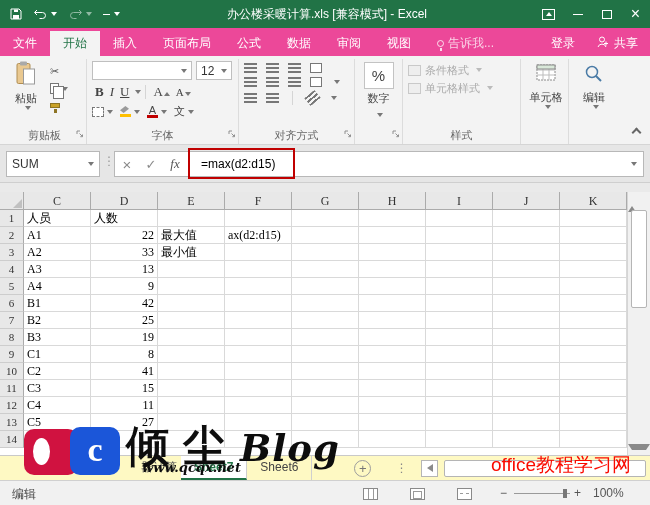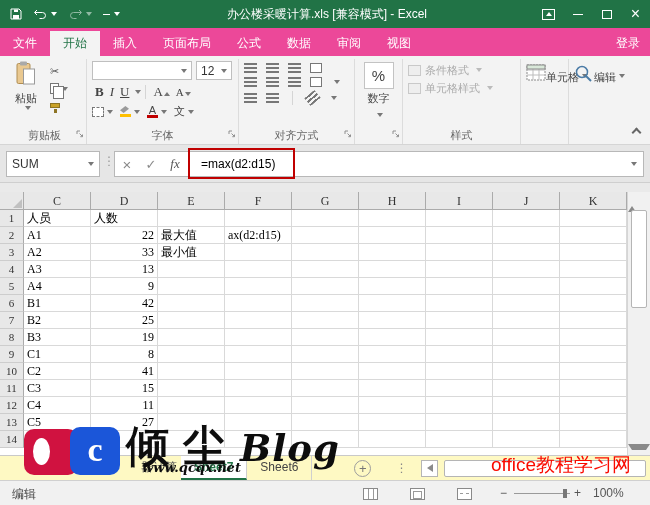--- a/index.html
+++ b/index.html
@@ -56,21 +56,21 @@
                   padding:0 4px;font-size:12px;color:#333}
   .row{display:flex;align-items:center}
   .fbi{font-family:"Liberation Serif",serif;font-size:13px;color:#444;padding:0 3px}
   .vd{width:1px;height:14px;background:#d5d5d5;margin:0 4px}
   .colorbar{display:block;height:3px;width:11px;margin-top:1px}
   .pctbtn{width:30px;height:27px;background:#fff;border:1px solid #c3c3c3;display:flex;align-items:center;
           justify-content:center;font-size:15px;color:#444;margin:1px auto 2px}
   .grplabel-mini{font-size:11px;color:#444;text-align:center}
   .stylerow{display:flex;align-items:center;gap:4px;height:18px;font-size:11px;color:#ababab;white-space:nowrap}
   .styleico{width:13px;height:11px;border:1px solid #c9c9c9;background:#eee}
-  .bigbtn{display:flex;align-items:center;width:40px;padding-top:3px}
+  .bigbtn{display:flex;flex-direction:column;align-items:center;width:40px;padding-top:3px}
   .bigbtn .lbl{font-size:11px;color:#444;margin-top:3px;white-space:nowrap}
   .chev{position:absolute;right:10px;bottom:8px;width:7px;height:7px;border-left:2px solid #666;
         border-top:2px solid #666;transform:rotate(45deg)}
   
   .fbar{position:absolute;top:145px;left:0;right:0;height:38px;background:#e6e6e6;border-bottom:1px solid #cfcfcf}
   .namebox{position:absolute;left:6px;top:6px;width:94px;height:26px;background:#fff;border:1px solid #b8b8b8;
            display:flex;align-items:center;padding:0 5px;color:#333}
   .fdots{position:absolute;left:103px;top:9px;color:#999;font-size:12px;letter-spacing:0}
   .fwhite{position:absolute;left:114px;right:6px;top:6px;height:26px;background:#fff;border:1px solid #b8b8b8;
           display:flex;align-items:center;color:#000}
@@ -190,23 +190,34 @@
   <div class="tabrow">
     <div style="display:flex;align-items:flex-end">
         <div class="rtab">文件</div>
         <div class="rtab active">开始</div>
         <div class="rtab">插入</div>
         <div class="rtab">页面布局</div>
         <div class="rtab">公式</div>
         <div class="rtab">数据</div>
         <div class="rtab">审阅</div>
         <div class="rtab">视图</div>
+        <div class="rtab dim2"><span class="bulb"></span>告诉我...</div>
       </div>
     <div class="spacer"></div>
     <div class="signin">登录</div>
+    <div class="share">
+      <span>
+        <svg width="12" height="12">
+            <circle cx="5" cy="3.5" r="2.5" fill="none" stroke="#fff"></circle>
+            <path d="M1 11a4.2 4.2 0 0 1 8 0" fill="none" stroke="#fff"></path>
+            <path d="M9 5.5v4M7 7.5h4" stroke="#fff"></path>
+          </svg>
+      </span>
+      <span>共享</span>
+    </div>
   </div>
 
   <div class="ribbon">
 
     <div class="rgroup" style="width:84px">
       <div class="clip-wrap">
         <div class="paste-big">
           <span>
             <svg width="20" height="25">
                 <rect x="1" y="2.5" width="13" height="20" rx="1.5" fill="#e9c890" stroke="#b08d52"></rect>

